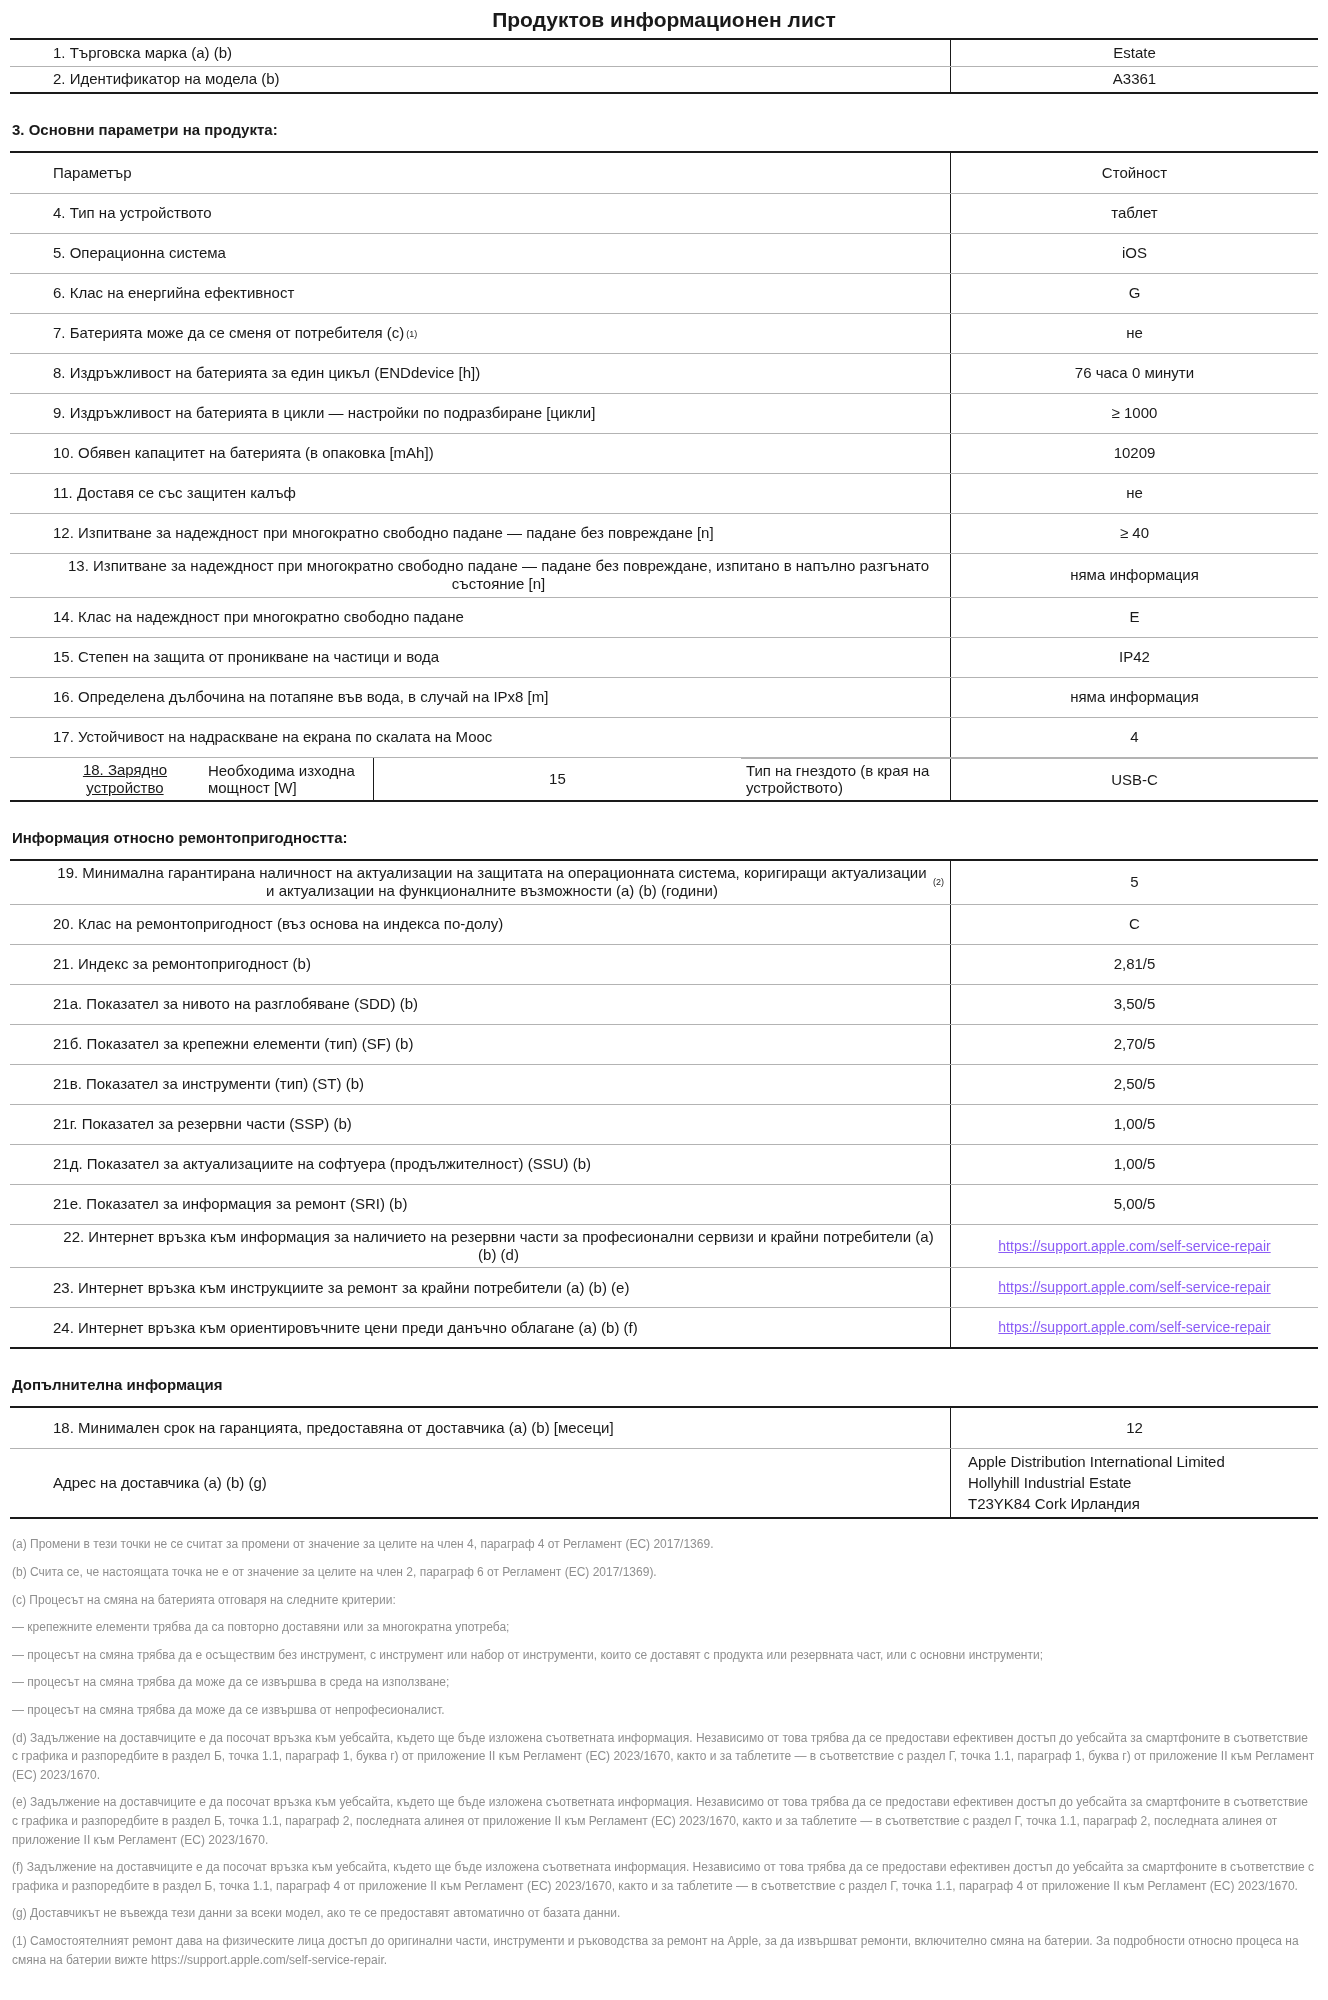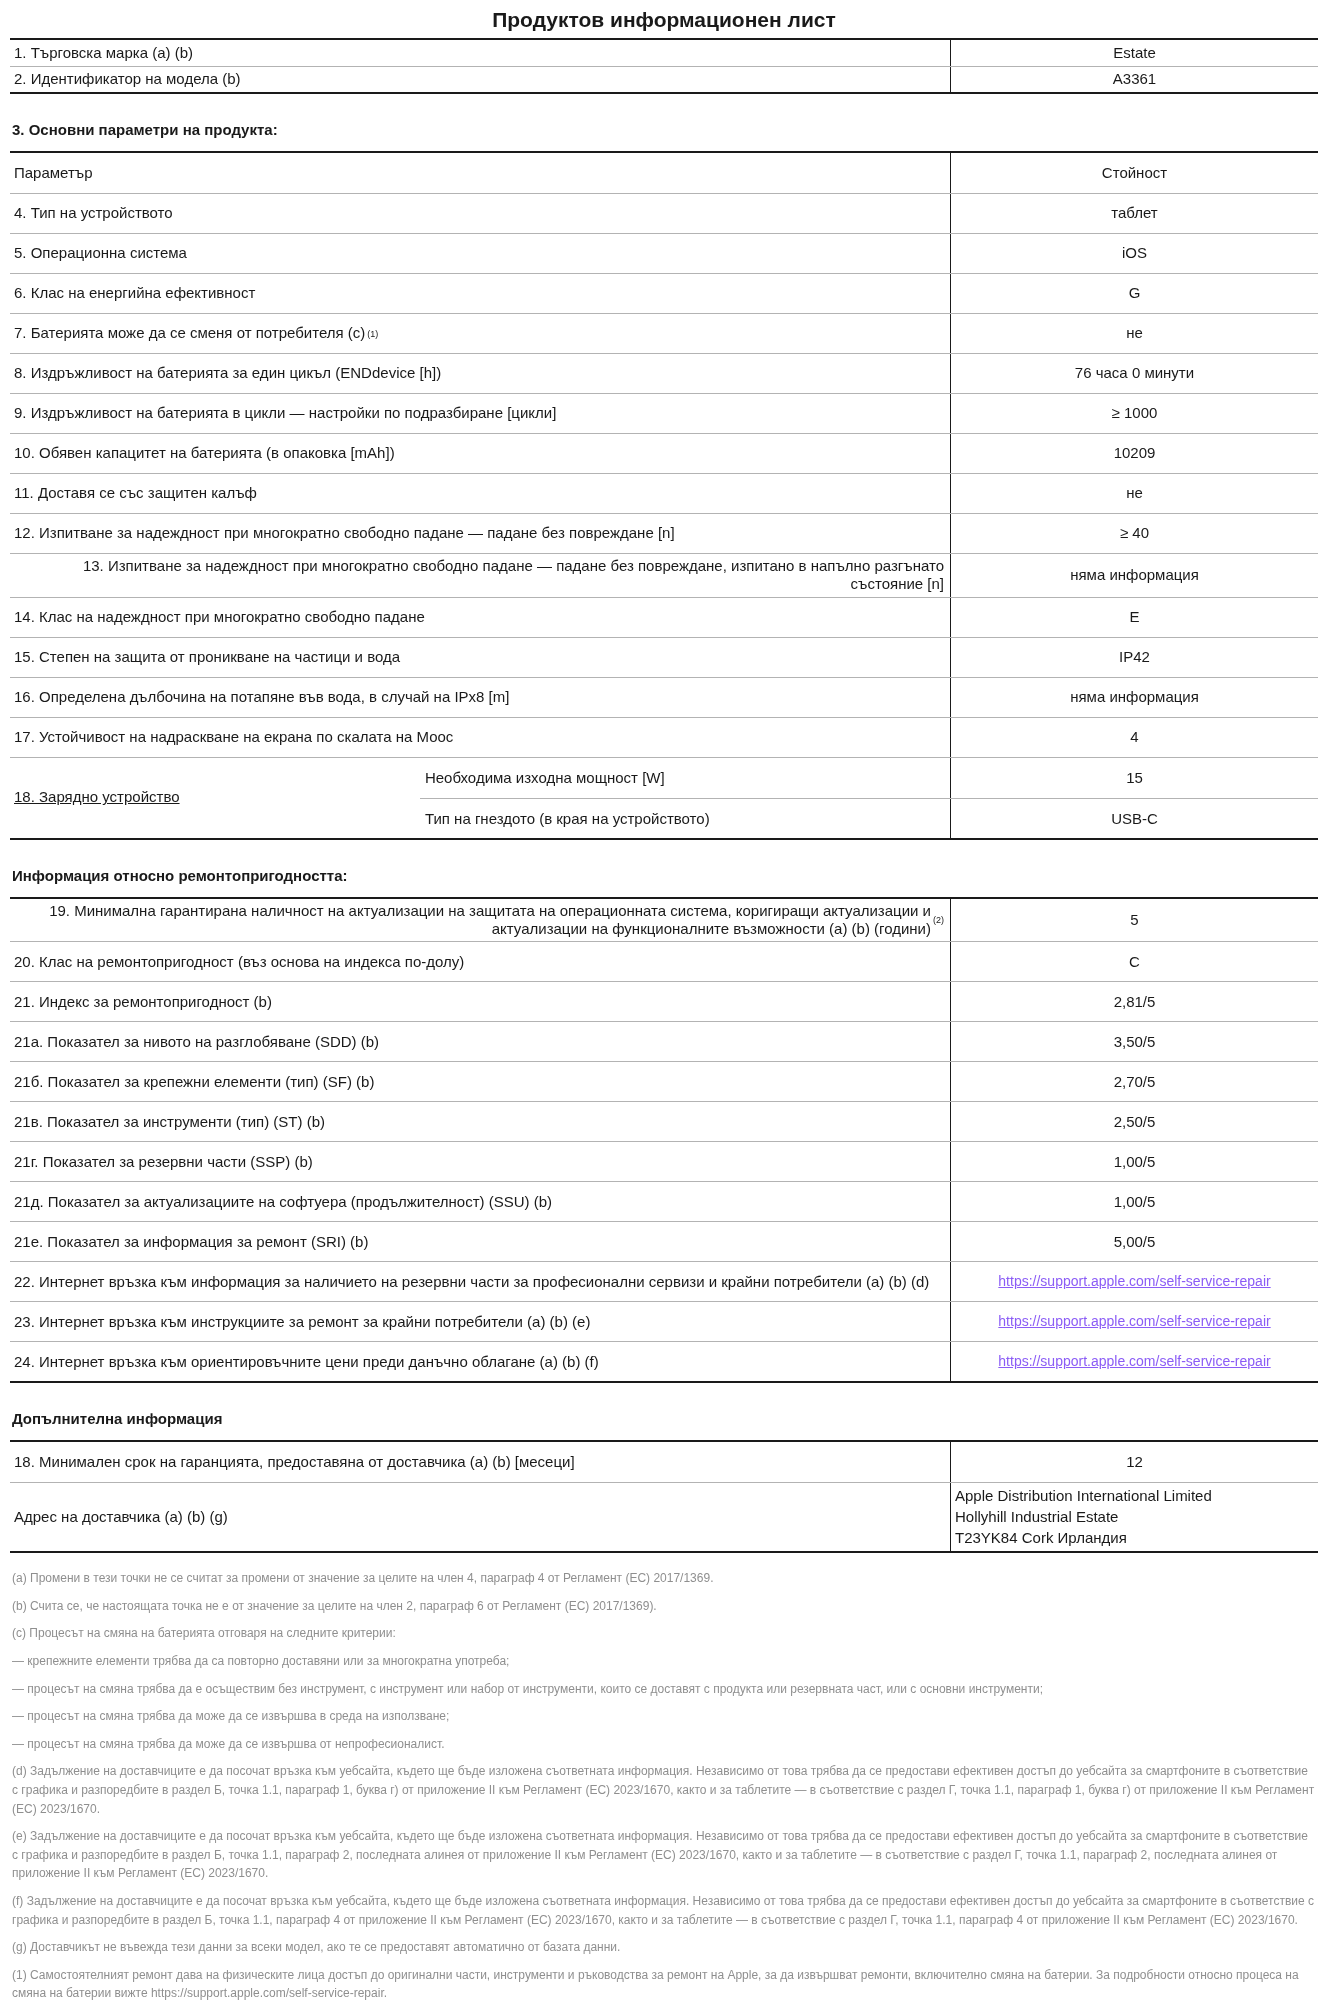--- a/index.html
+++ b/index.html
@@ -24,40 +24,40 @@
   .trow { display: flex; align-items: stretch; min-height: 40px; }
   .trow + .trow { border-top: 1px solid #b3b3b3; }
   .t1 .trow { min-height: 26px; }
   .cell {
     display: flex;
     align-items: center;
     font-size: 15px;
     line-height: 1.22;
     padding: 3px 6px 3px 4px;
   }
-  .cell.label { flex: 1 1 auto; text-align: right; }
+  .cell.label { flex: 1 1 auto; text-align: center; margin-left: 39px; }
   .cell.value {
     width: 368px;
     flex: 0 0 368px;
     border-left: 1px solid #1a1a1a;
     justify-content: center;
     text-align: center;
     padding: 3px 6px;
   }
-  .cell.value.left { justify-content: flex-start; text-align: left; flex-direction: column; align-items: flex-start; padding-left: 4px; }
+  .cell.value.left { justify-content: flex-start; text-align: left; flex-direction: column; align-items: flex-start; padding-left: 17px; }
   .cell.value.left div { line-height: 1.38; }
   sup.fnmark { font-size: 9px; vertical-align: super; margin-left: 2px; line-height: 0; }
   .section-heading {
     font-size: 15px;
     font-weight: bold;
     margin: 27px 0 13px 2px;
   }
   
   .charger-label { flex: 0 0 506px; text-decoration: underline; }
-  .charger-grid { flex: 1 1 auto; display: flex; flex-direction: column; }
+  .charger-grid { flex: 1 1 auto; display: flex; flex-direction: row; }
   .subrow { display: flex; min-height: 40px; }
   .subrow + .subrow { border-top: 1px solid #b3b3b3; }
   .sub-mid { flex: 1 1 auto; display: flex; align-items: center; font-size: 15px; padding: 3px 6px 3px 5px; }
   .sub-value {
     width: 368px; flex: 0 0 368px;
     border-left: 1px solid #1a1a1a;
     display: flex; align-items: center; justify-content: center;
     font-size: 15px; text-align: center; padding: 3px 6px;
   }
   a.link, span.link {

